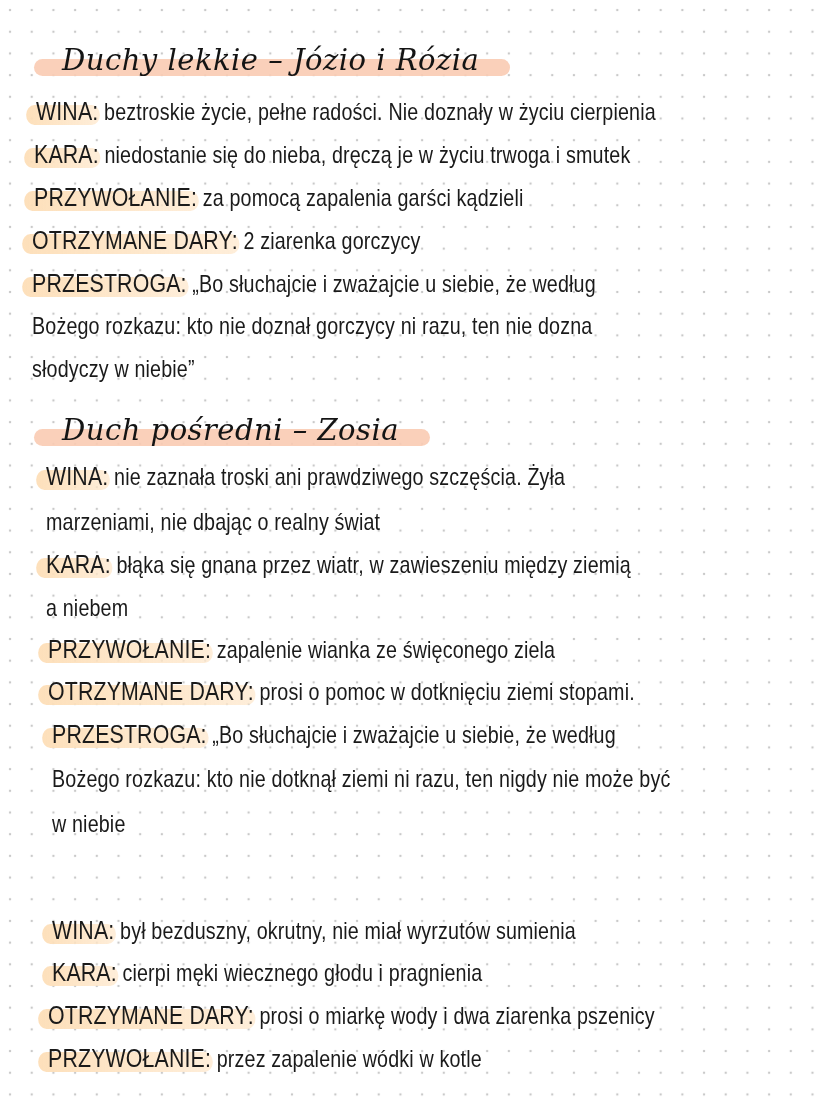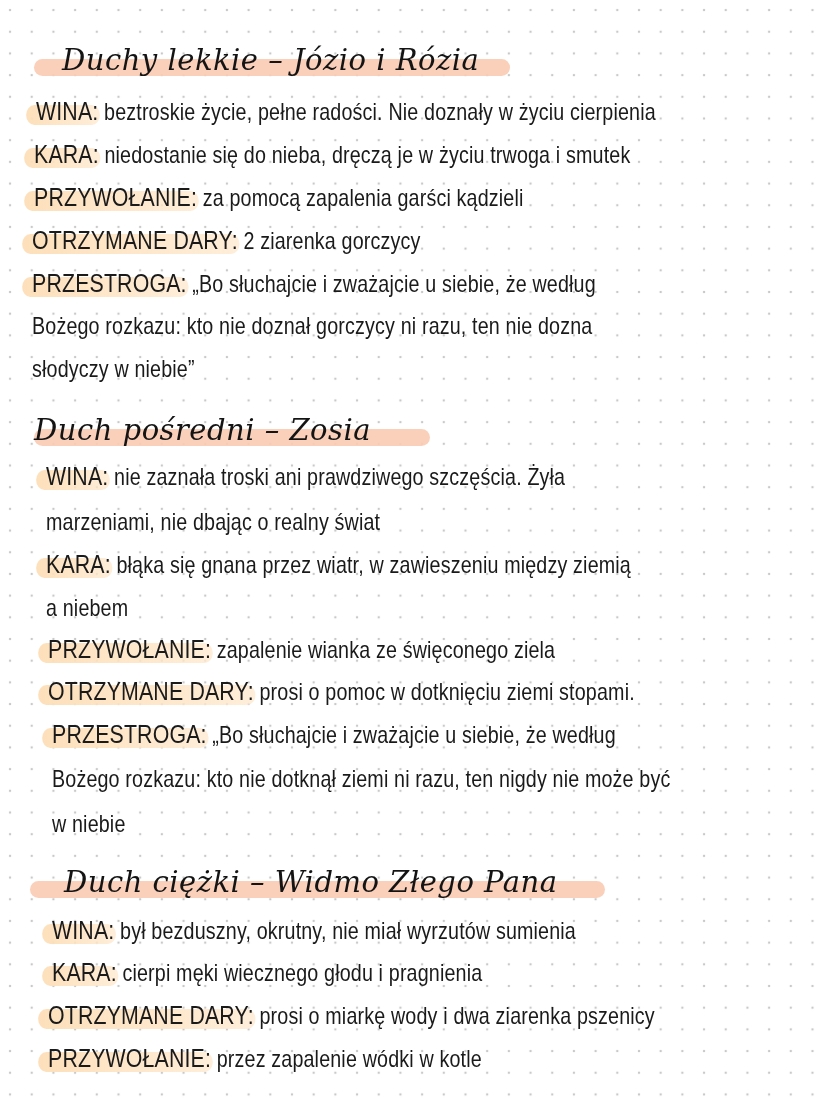--- a/index.html
+++ b/index.html
@@ -104,21 +104,21 @@
   </div>
   <div class="line" style="left:32px; top:311px;">
     <span class="val">Bożego rozkazu: kto nie doznał gorczycy ni razu, ten nie dozna</span>
   </div>
   <div class="line" style="left:32px; top:354px;">
     <span class="val">słodyczy w niebie”</span>
   </div>
 
   <div class="heading" style="left:34px; top:410px;">
     <div class="hl" style="width:396px;"></div>
-    <span class="htext" style="">Duch pośredni – Zosia</span>
+    <span class="htext" style="margin-left:28px;">Duch pośredni – Zosia</span>
   </div>
 
   <div class="line" style="left:46px; top:461px;">
     <span class="label">WINA:</span><span class="val"> nie zaznała troski ani prawdziwego szczęścia. Żyła</span>
   </div>
   <div class="line" style="left:46px; top:507px;">
     <span class="val">marzeniami, nie dbając o realny świat</span>
   </div>
   <div class="line" style="left:46px; top:549px;">
     <span class="label">KARA:</span><span class="val"> błąka się gnana przez wiatr, w zawieszeniu między ziemią</span>
@@ -135,24 +135,20 @@
   <div class="line" style="left:52px; top:719px;">
     <span class="label">PRZESTROGA:</span><span class="val"> „Bo słuchajcie i zważajcie u siebie, że według</span>
   </div>
   <div class="line" style="left:52px; top:764px;">
     <span class="val">Bożego rozkazu: kto nie dotknął ziemi ni razu, ten nigdy nie może być</span>
   </div>
   <div class="line" style="left:52px; top:809px;">
     <span class="val">w niebie</span>
   </div>
 
-  <div class="heading" style="left:30px; top:862px;">
-    <div class="hl" style="width:575px;"></div>
-    <span class="htext" style="margin-left:34px;">Duch ciężki – Widmo Złego Pana</span>
-  </div>
 
   <div class="line" style="left:52px; top:915px;">
     <span class="label">WINA:</span><span class="val"> był bezduszny, okrutny, nie miał wyrzutów sumienia</span>
   </div>
   <div class="line" style="left:52px; top:957px;">
     <span class="label">KARA:</span><span class="val"> cierpi męki wiecznego głodu i pragnienia</span>
   </div>
   <div class="line" style="left:48px; top:1000px;">
     <span class="label">OTRZYMANE DARY:</span><span class="val"> prosi o miarkę wody i dwa ziarenka pszenicy</span>
   </div>

